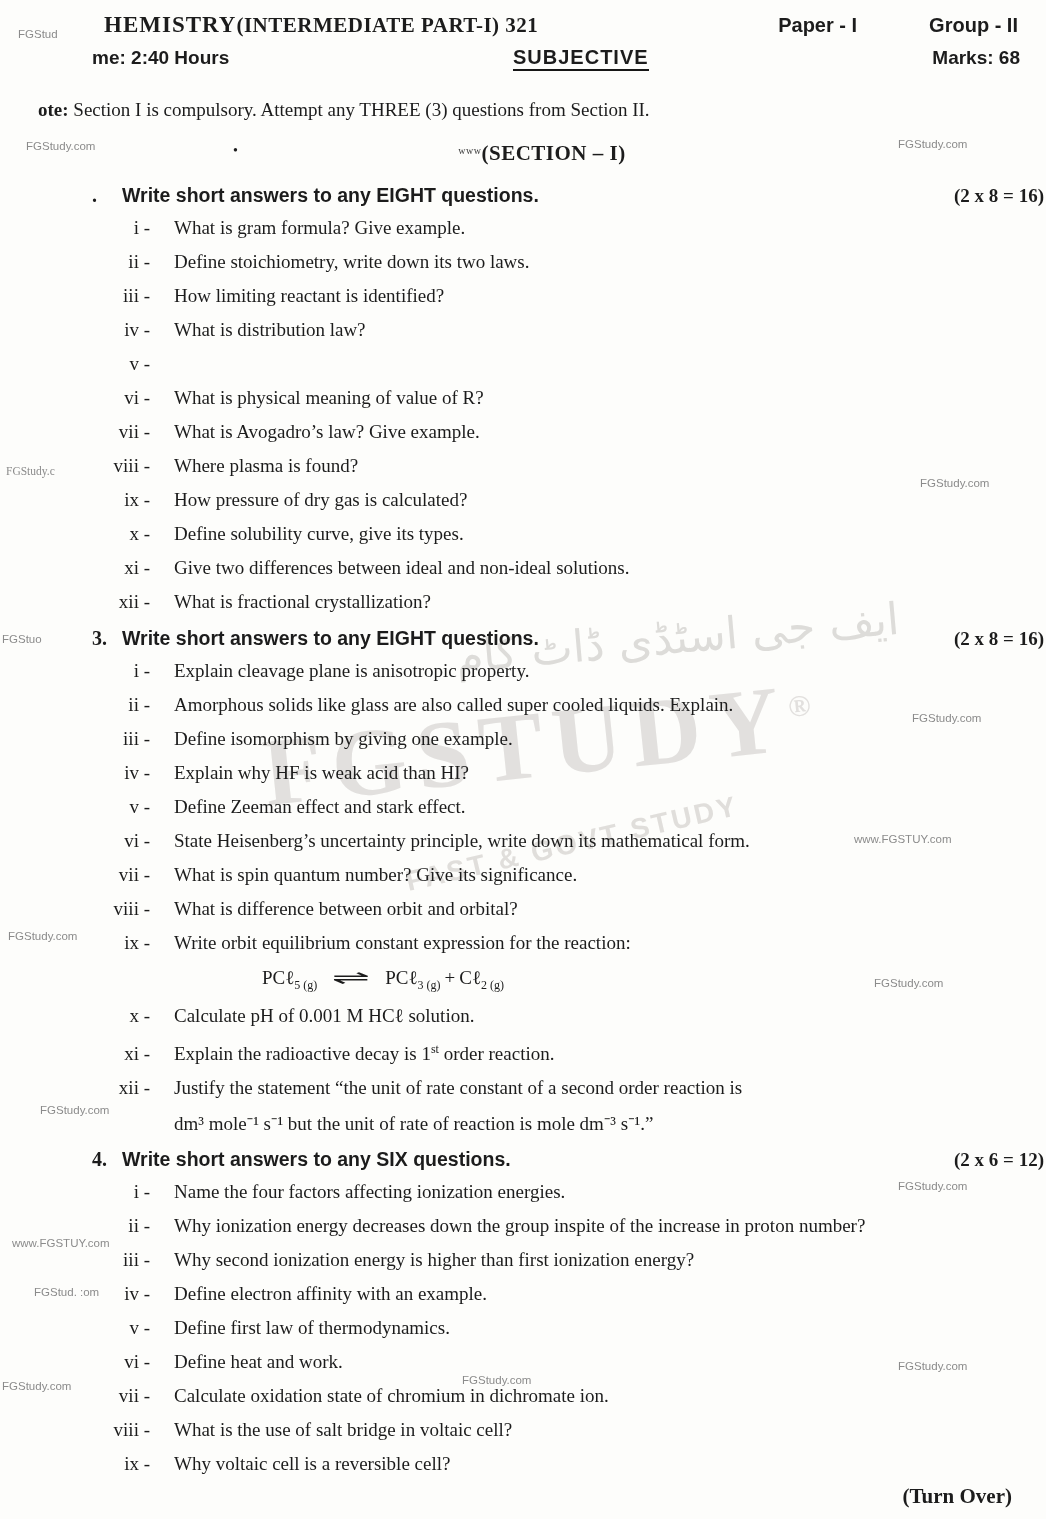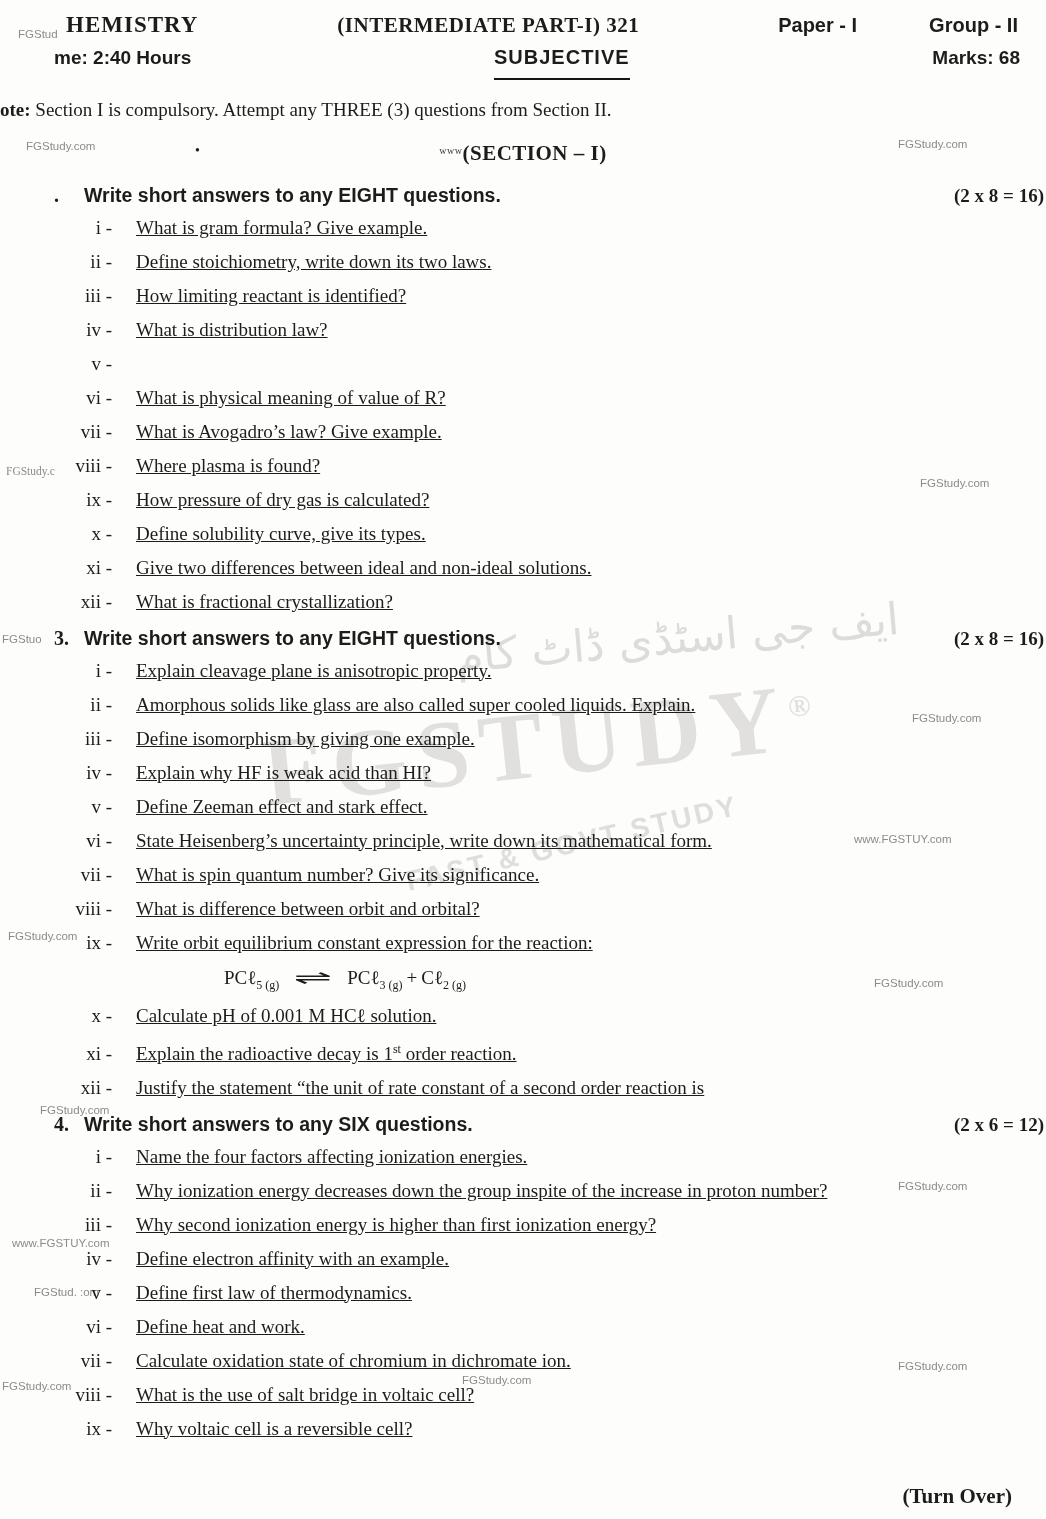--- a/index.html
+++ b/index.html
@@ -25,56 +25,56 @@
     color:#e2e0de; transform:rotate(-6deg); letter-spacing:10px;
     font-family:"Liberation Serif", serif; white-space:nowrap;
   }
   .wm-main .reg { font-size:30px; vertical-align:super; }
   .wm-sub {
     position:absolute; left:402px; top:828px; font-size:28px; font-weight:bold;
     color:#e0dedb; transform:rotate(-13deg); letter-spacing:3px;
     font-family:"Liberation Sans", sans-serif; white-space:nowrap;
   }
   
-  .content { position:relative; z-index:1; }
+  .content { position:relative; z-index:1;margin-left:38px; }
   .h-row1 {
     display:flex; align-items:baseline; padding:12px 14px 0 66px;
     font-weight:bold;
   }
   .h-title-left { font-size:23px; letter-spacing:1px; }
-  .h-title-center { flex:1; text-align:center; font-size:21px; letter-spacing:0.5px; }
+  .h-title-center { flex:1; font-size:21px; letter-spacing:0.5px; }
   .h-paper { font-family:"Liberation Sans", sans-serif; font-size:20px; margin-right:72px; }
   .h-group { font-family:"Liberation Sans", sans-serif; font-size:20px; margin-right:14px; }
   .h-row2 {
     display:flex; align-items:baseline; margin-top:8px; padding:0 26px 0 54px;
     font-family:"Liberation Sans", sans-serif; font-weight:bold; font-size:19px;
   }
   .h-subjective { flex:1; text-align:center; font-size:20px; letter-spacing:1px; }
-  .h-subjective span { border-bottom:2.5px solid #161616; padding-bottom:10px; }
+  .h-subjective span { border-bottom:2.5px solid #161616; padding-bottom:1px; }
   .note-row { margin-top:30px; font-size:19px; }
   .note-label { font-weight:bold; }
   .section-row {
     margin-top:20px; text-align:center; font-weight:bold; font-size:21px;
     position:relative; letter-spacing:0.5px;
   }
   .section-dot { position:absolute; left:195px; top:2px; font-size:14px; font-weight:normal; }
   .section-www { font-size:10px; font-weight:normal; color:#3a3a3a; vertical-align:6px; }
   
   .q-head {
     display:flex; align-items:baseline; margin-top:18px;
     padding-left:54px; padding-right:2px;
   }
   .q-head.tight { margin-top:14px; }
   .q-num { font-weight:bold; font-size:20px; width:30px; flex:none; }
   .q-title { font-family:"Liberation Sans", sans-serif; font-weight:bold; font-size:19.5px; }
   .q-marks { margin-left:auto; font-weight:bold; font-size:19px; white-space:nowrap; }
   .q-items { margin-top:10px; }
   .item { display:flex; align-items:baseline; margin-bottom:12.5px; font-size:19px; line-height:21.5px; }
   .inum { width:112px; flex:none; text-align:right; }
-  .itext { margin-left:24px;text-decoration:underline; }
+  .itext { margin-left:24px; }
   .itext .two-line div + div { margin-top:14px; }
   sup { font-size:12px; }
   sub { font-size:12px; }
   .equation { margin:0 0 12.5px 224px; font-size:19px; }
   .eq-arrow { display:inline-block; transform:scaleX(2.4); margin:0 26px; }
   .eq-plus { margin:0 4px; }
   .footer {
     position:absolute; right:34px; bottom:10px; z-index:1;
     font-weight:bold; font-size:21px;
   }
@@ -234,21 +234,21 @@
       <div class="item">
           <span class="inum">x -</span>
           <span class="itext">Calculate pH of 0.001 M HCℓ solution.</span>
         </div>
       <div class="item">
           <span class="inum">xi -</span>
           <span class="itext"><span>Explain the radioactive decay is 1</span><sup>st</sup><span> order reaction.</span></span>
         </div>
       <div class="item">
           <span class="inum">xii -</span>
-          <span class="itext"><span class="two-line"><div>Justify the statement “the unit of rate constant of a second order reaction is</div></span></span>
+          <span class="itext"><span class="two-line"><div>Justify the statement “the unit of rate constant of a second order reaction is</div><div>dm³ mole⁻¹ s⁻¹ but the unit of rate of reaction is mole dm⁻³ s⁻¹.”</div></span></span>
         </div>
     </div>
 
     <div class="q-head tight">
       <span class="q-num">4.</span>
       <span class="q-title">Write short answers to any SIX questions.</span>
       <span class="q-marks">(2 x 6 = 12)</span>
     </div>
     <div class="q-items">
       <div class="item">

